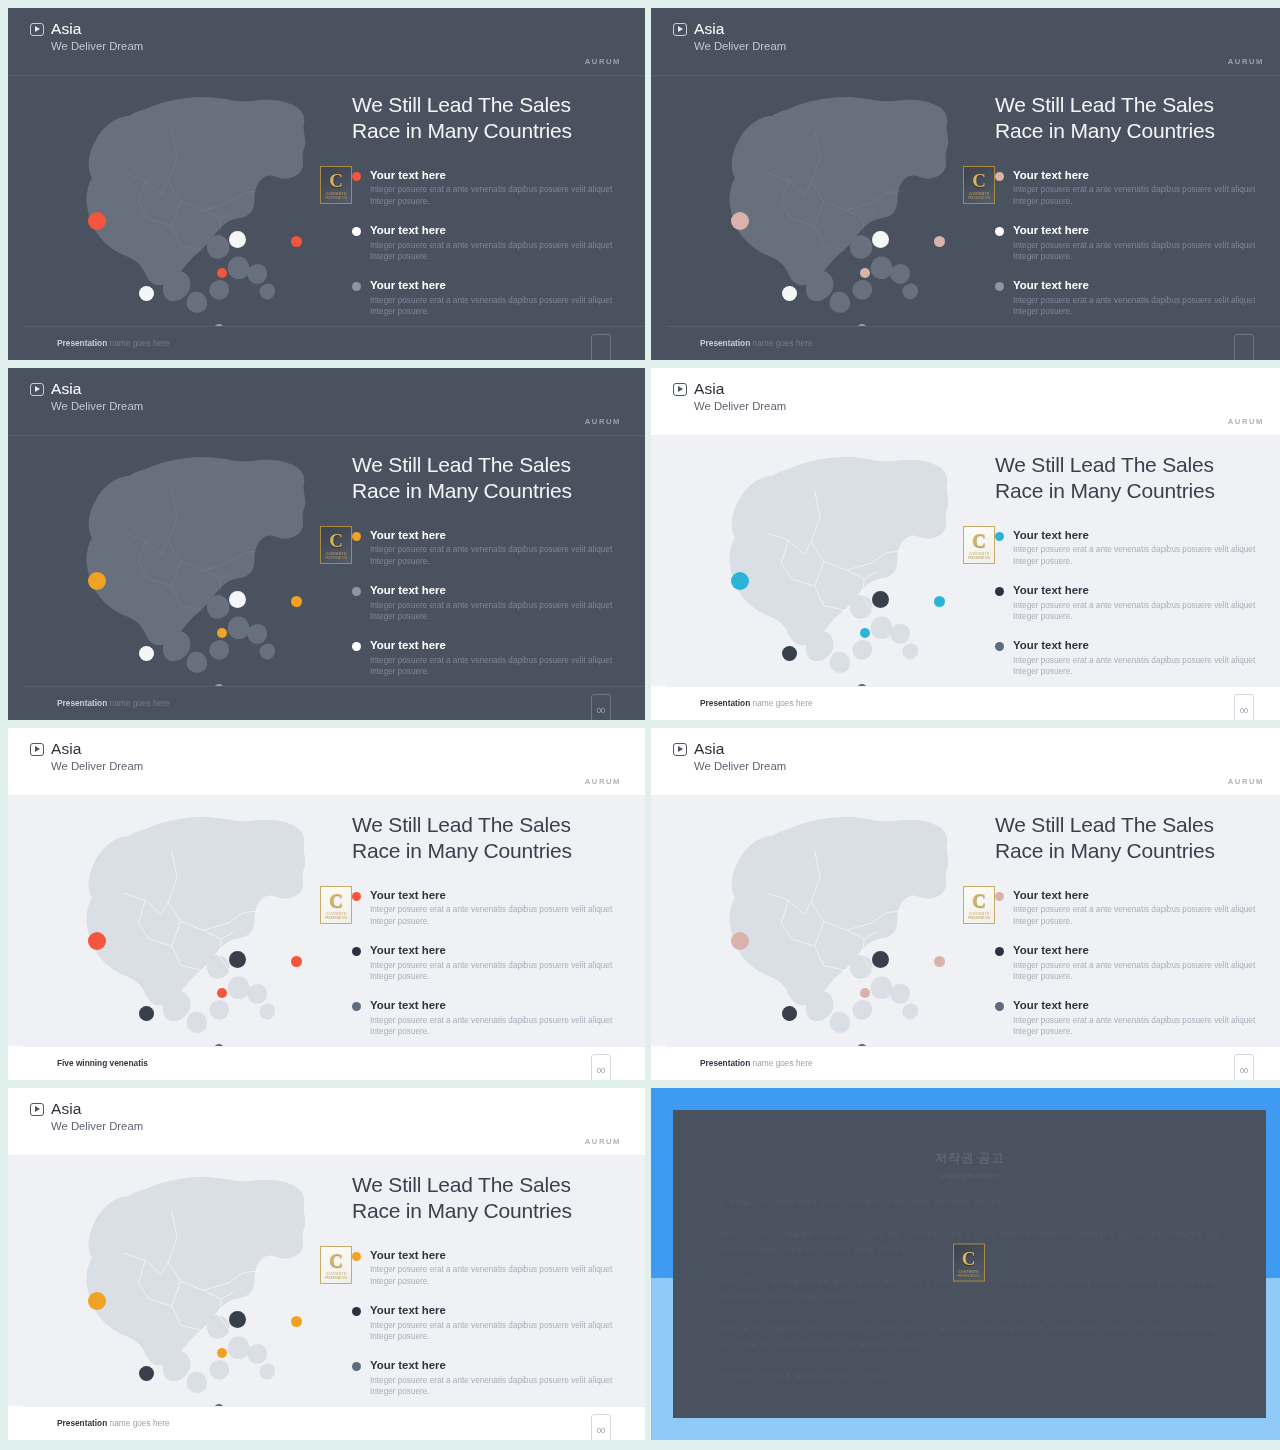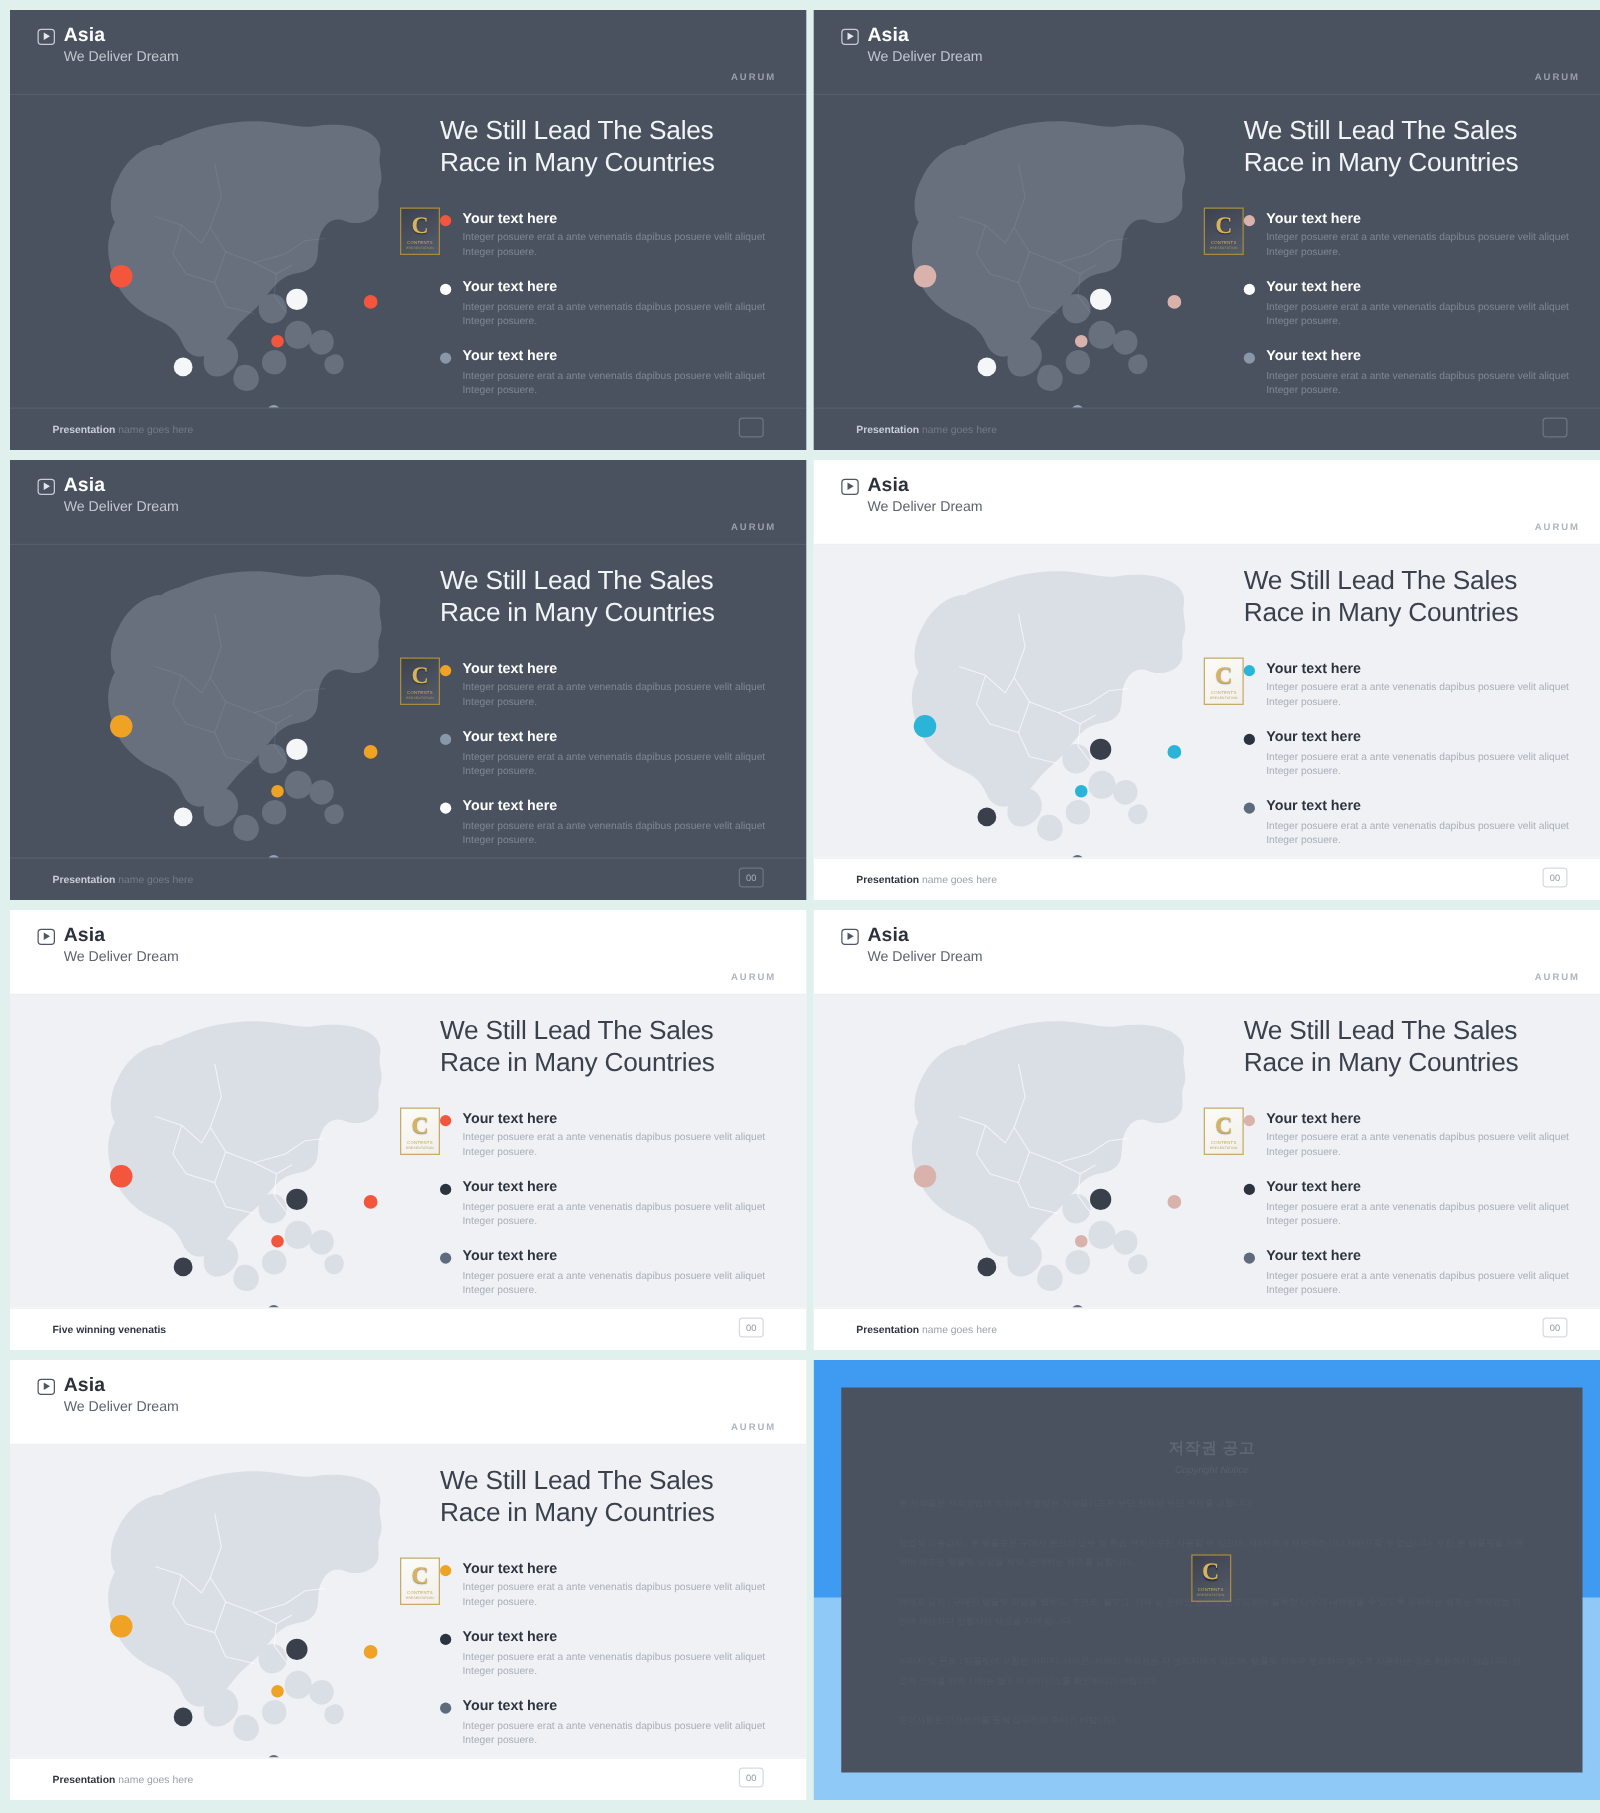--- a/index.html
+++ b/index.html
@@ -35,21 +35,21 @@
   }
   .slide.dark  .play-ico { border:1.3px solid #c8ccd4; }
   .slide.light .play-ico { border:1.3px solid #4f5664; }
   .play-ico i {
     width:0; height:0; border-style:solid;
     border-width:3px 0 3px 5px; display:block;
   }
   .slide.dark  .play-ico i { border-color:transparent transparent transparent #e3e6ea; }
   .slide.light .play-ico i { border-color:transparent transparent transparent #4f5664; }
 
-  .brand-name { font-size:15.5px; font-weight:bold; letter-spacing:.1px; }
+  .brand-name { font-size:15.5px; font-weight:normal; letter-spacing:.1px; }
   .slide.dark  .brand-name { color:#ffffff; }
   .slide.light .brand-name { color:#2b303a; }
 
   .brand-sub { font-size:11.3px; margin:2px 0 0 21px; }
   .slide.dark  .brand-sub { color:#c2c7cf; }
   .slide.light .brand-sub { color:#5d646f; }
 
   .aurum {
     position:absolute; right:24px; bottom:9px;
     font-size:7.6px; letter-spacing:1.6px; font-weight:bold;
@@ -98,32 +98,32 @@
   .slide.light .badge { background:linear-gradient(150deg,#fbfbf9,#f1efe8); border:1px solid #c6ab6a; }
   .badge .bc {
     font-family:"Liberation Serif", serif; font-weight:bold; font-size:19px;
     line-height:1; color:#d8b35e;
     text-shadow:0 1px 1px rgba(0,0,0,.45);
   }
   .badge .bt1 { font-size:3.4px; letter-spacing:.25px; color:#cBAa63; margin-top:2px; color:#c9a95f; }
   .badge .bt2 { font-size:2.6px; letter-spacing:.2px; color:#b49a57; margin-top:1px; }
 
   
-  .ftr { position:absolute; left:0; right:0; bottom:0; height:34px;text-decoration:underline; }
+  .ftr { position:absolute; left:15px; right:0; bottom:0; height:34px;text-decoration:underline; }
   .slide.dark  .ftr { background:#4a5260; border-top:1px solid rgba(255,255,255,.07); }
   .slide.light .ftr { background:#ffffff; border-top:1px solid #eceef1; }
   .ftxt { position:absolute; left:34px; top:11px; font-size:8.3px; }
   .ftxt b { font-weight:bold; }
   .slide.dark  .ftxt b { color:#c9ced6; }
   .slide.dark  .ftxt span { color:#737c8a; }
   .slide.light .ftxt b { color:#2f3540; }
   .slide.light .ftxt span { color:#9aa1ab; }
   .pagebox {
     position:absolute; right:34px; top:7px;
-    width:20px; height:16px; border-radius:3px;
+    width:20px; height:33px; border-radius:3px;
     display:flex; align-items:center; justify-content:center;
     font-size:7.4px;
   }
   .slide.dark  .pagebox { border:1px solid #6d7583; color:#a7adb8; }
   .slide.light .pagebox { border:1px solid #d6dae0; color:#9198a3; }
 
   
   .copy-outer {
     position:relative; background:#8fc9f7; overflow:hidden;
   }

